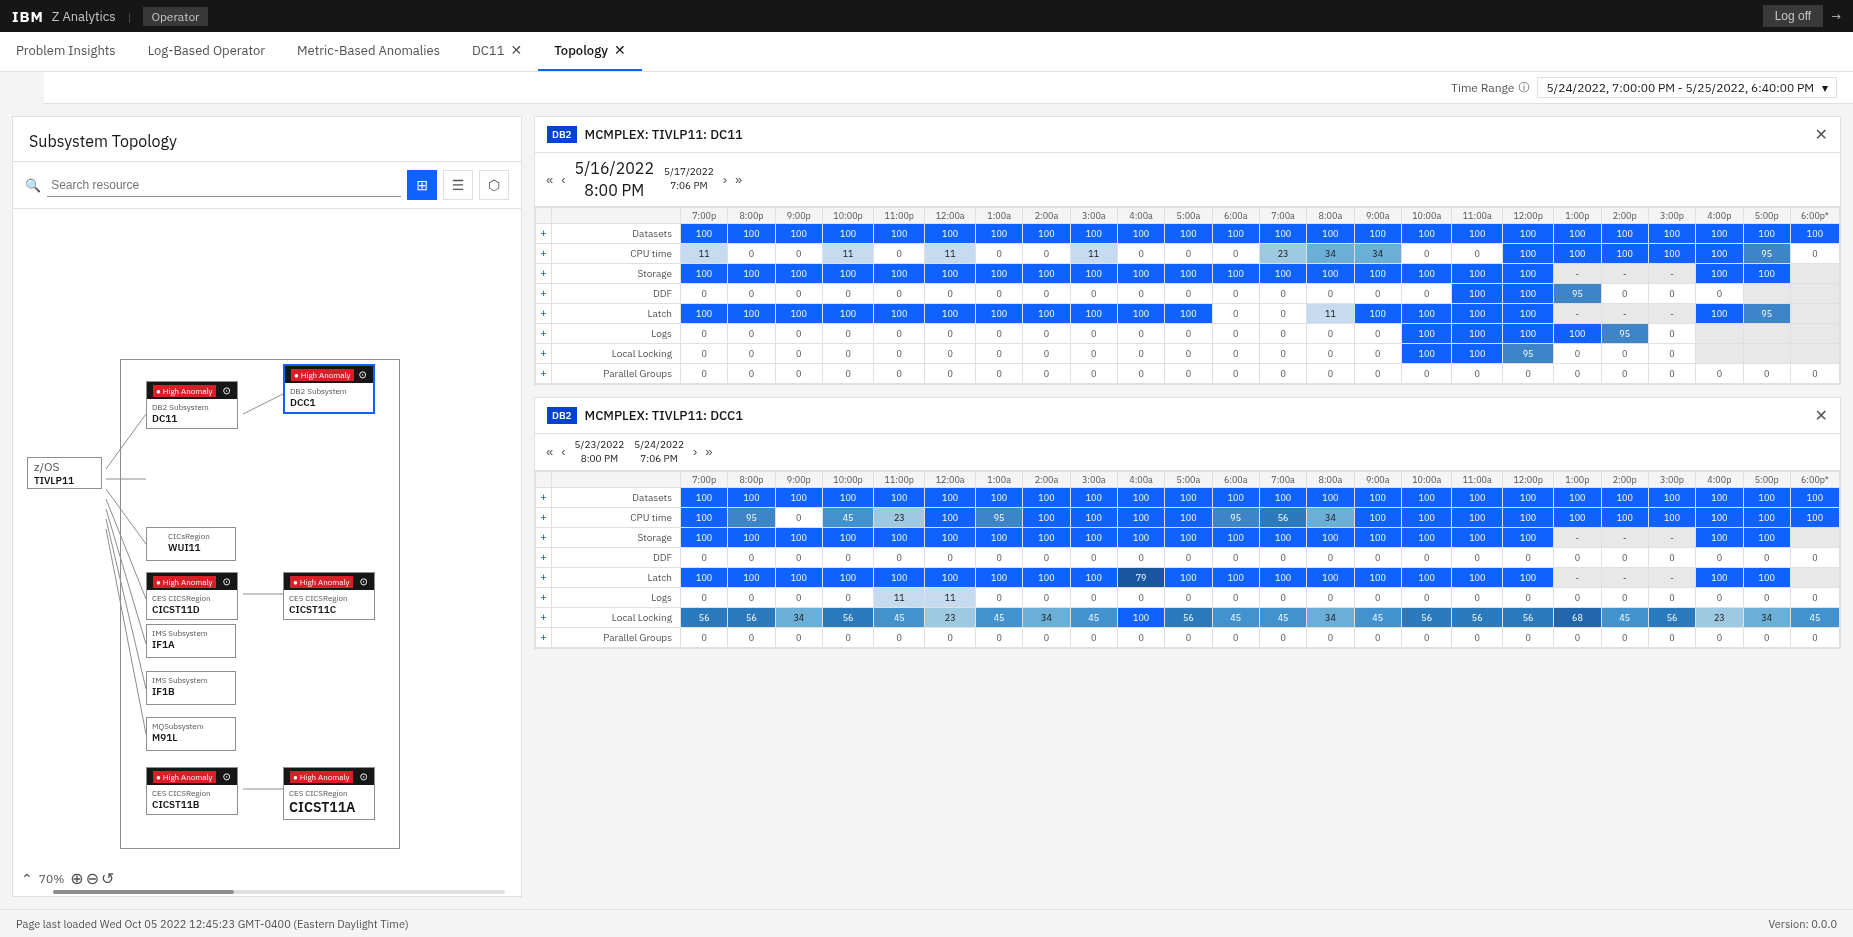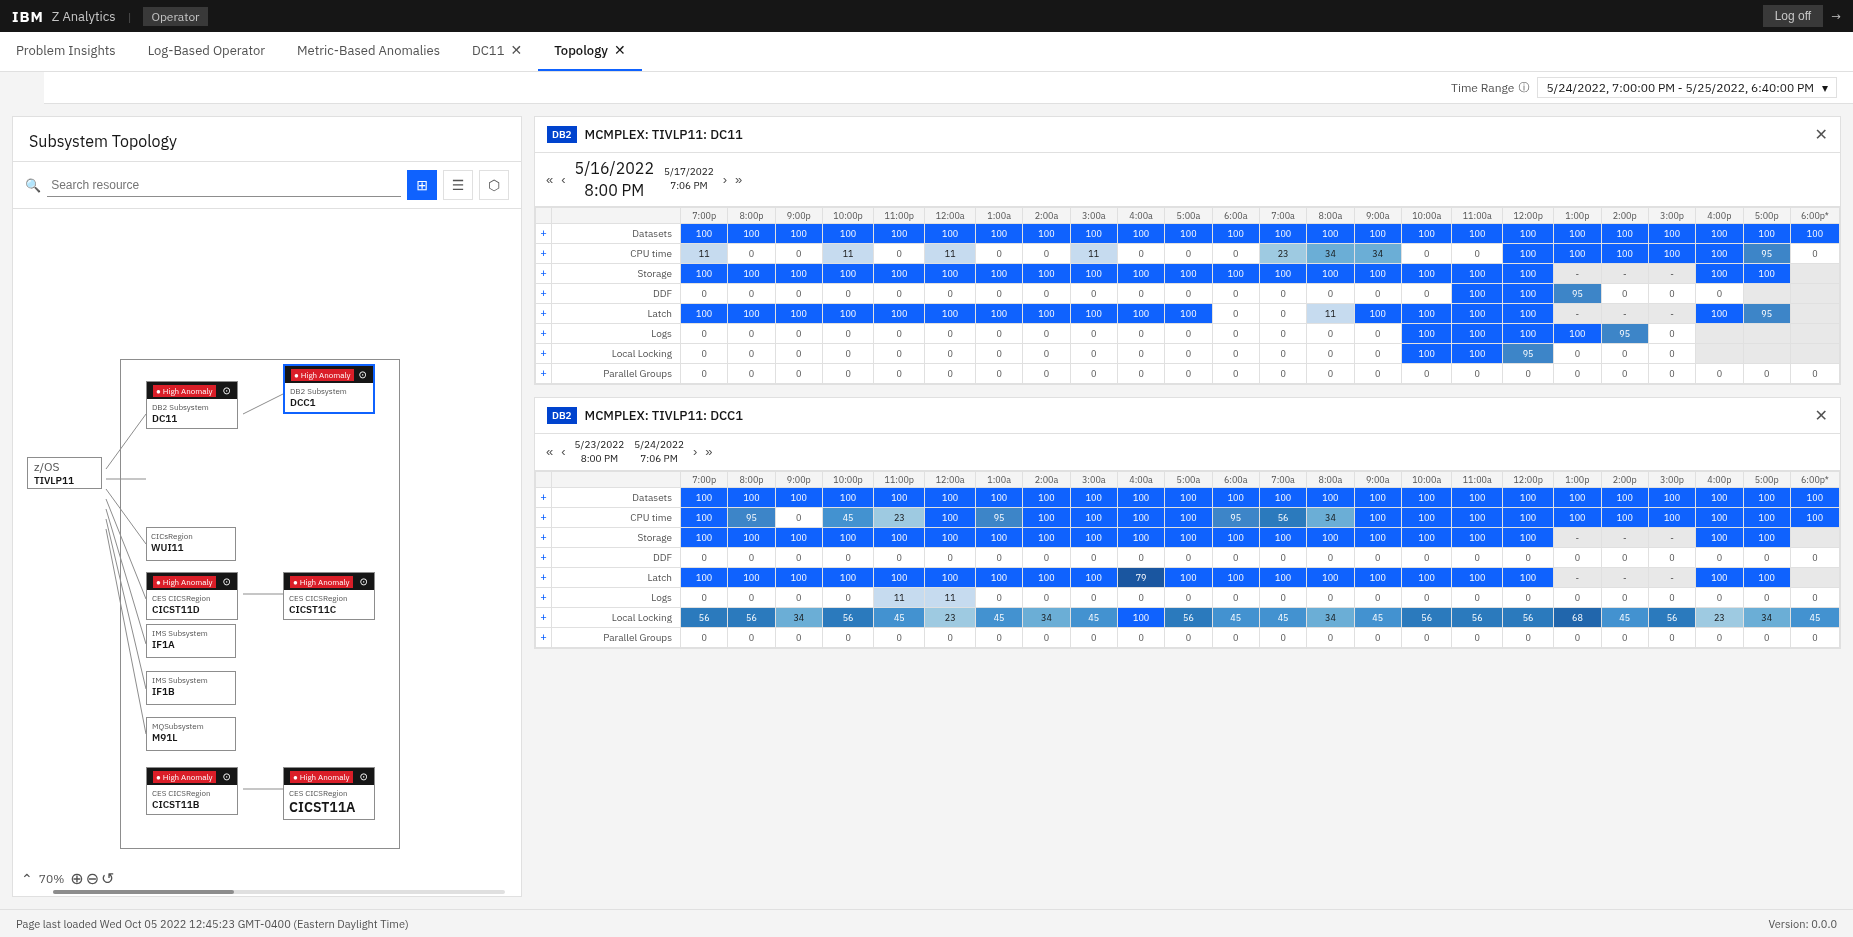--- a/index.html
+++ b/index.html
@@ -126,21 +126,21 @@
         <div style="background:#161616;color:white;font-size:9px;padding:2px 6px;display:flex;align-items:center;justify-content:space-between;">
           <span style="background:#da1e28;padding:1px 3px;font-size:8px;">● High Anomaly</span>
           <span style="font-size:10px;cursor:pointer;">⊙</span>
         </div>
         <div style="padding:3px 5px;">
           <div style="font-size:8px;color:#525252;">DB2 Subsystem</div>
           <div style="font-size:10px;font-weight:600;">DC11</div>
         </div>
       </div>
 
-      <div style="position:absolute;left:133px;top:318px;width:90px;height:34px;border:1px solid #8d8d8d;background:white;padding:3px 4px;">
+      <div style="position:absolute;left:133px;top:318px;width:90px;height:34px;border:1px solid #8d8d8d;background:white;padding:3px 21px;">
         <div style="font-size:8px;color:#525252;">CICsRegion</div>
         <div style="font-size:10px;font-weight:600;">WUI11</div>
       </div>
 
       <div style="position:absolute;left:133px;top:363px;width:92px;border:1px solid #8d8d8d;background:white;">
         <div style="background:#161616;color:white;font-size:9px;padding:2px 6px;display:flex;align-items:center;justify-content:space-between;">
           <span style="background:#da1e28;padding:1px 3px;font-size:8px;">● High Anomaly</span>
           <span style="font-size:10px;cursor:pointer;">⊙</span>
         </div>
         <div style="padding:3px 5px;">

